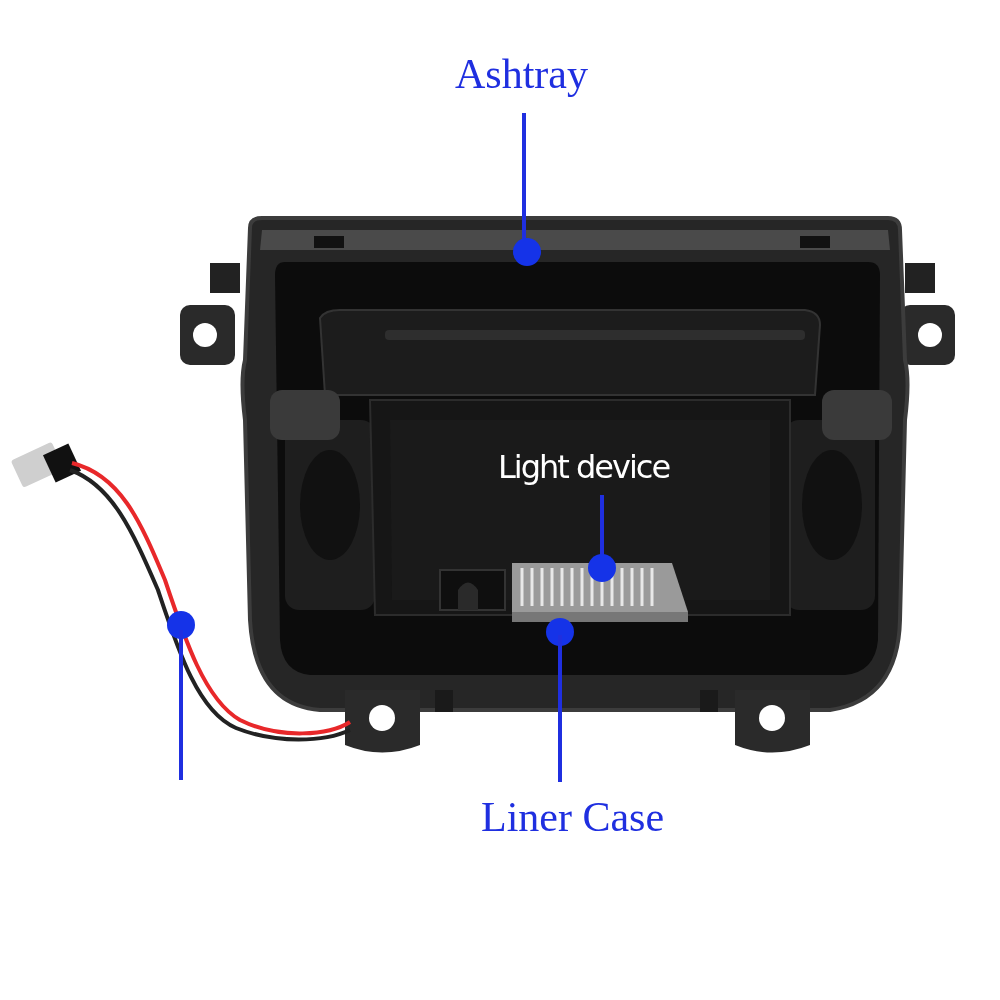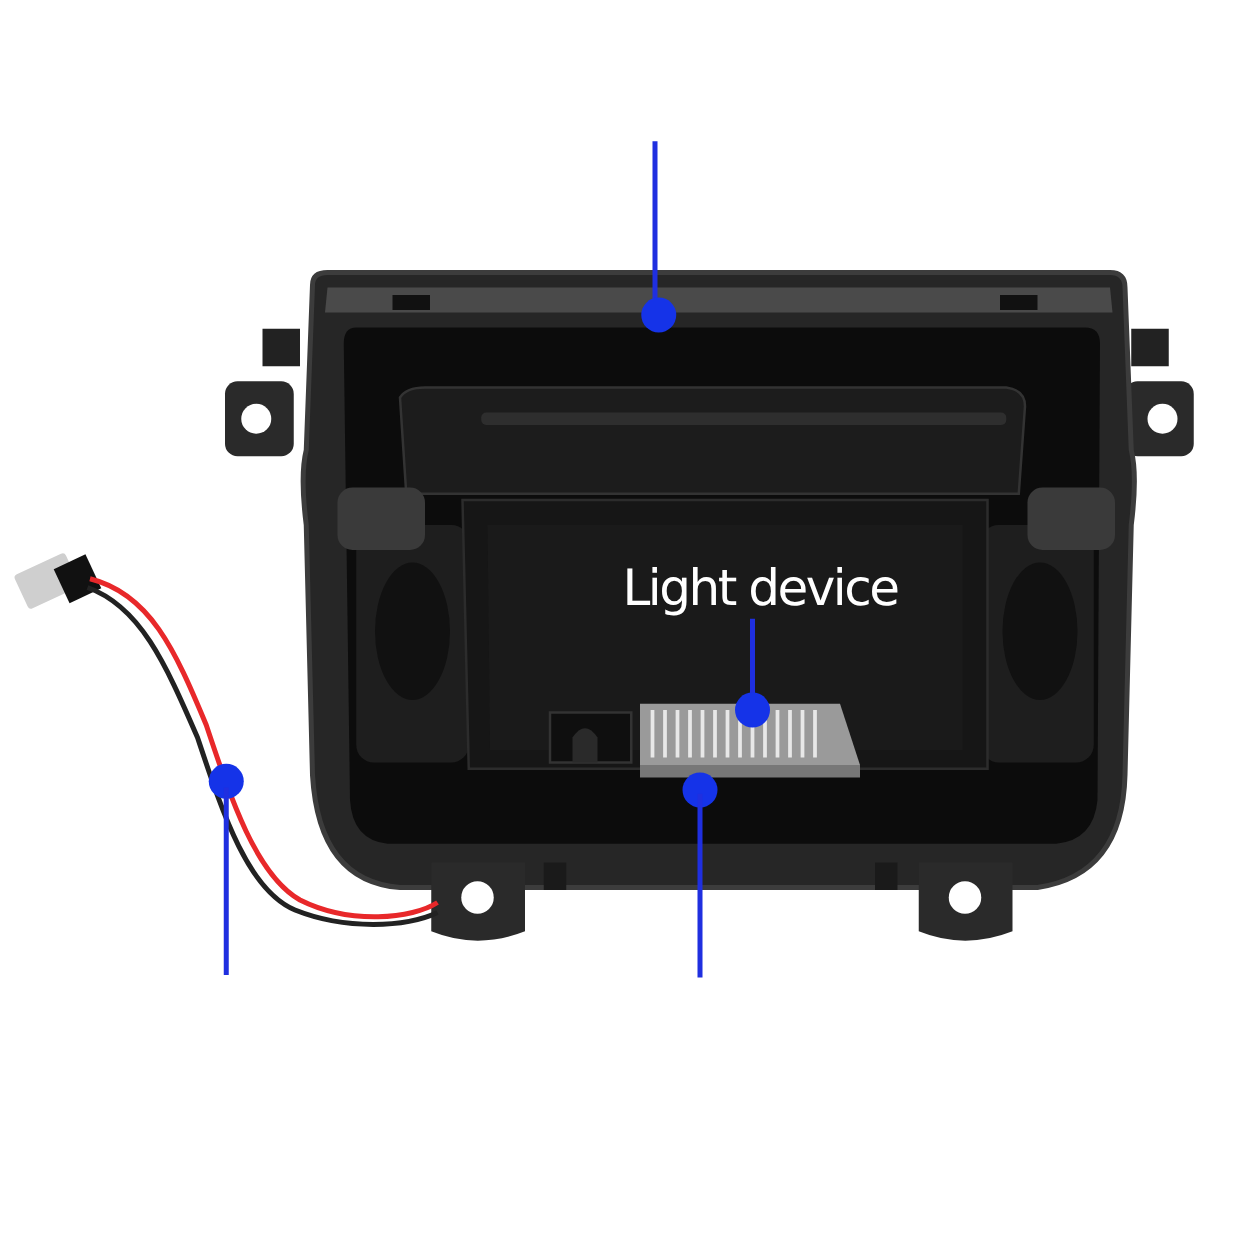--- a/index.html
+++ b/index.html
@@ -1,19 +1,19 @@
 <!DOCTYPE html>
 <html><head>
 <meta charset="utf-8">
 <style>
   html, body { margin: 0; padding: 0; }
   body { width: 1000px; height: 1000px; background: #ffffff; position: relative; overflow: hidden; font-family: "Liberation Serif", serif; }
   .canvas { position: absolute; left: 0; top: 0; width: 1000px; height: 1000px; }
   .label { position: absolute; color: #1f2fe0; font-family: "Liberation Serif", serif; font-size: 42px; white-space: nowrap; }
-  .label-light { position: absolute; color: #ffffff; font-family: "DejaVu Sans", sans-serif; font-size: 40px; letter-spacing: -2px; white-space: nowrap; }
+  .label-light { position: absolute; color: #ffffff; font-family: "DejaVu Sans", sans-serif; font-size: 32px; letter-spacing: -2px; white-space: nowrap; }
   .leader { position: absolute; width: 4px; background: #1f2fe0; }
   .dot { position: absolute; width: 28px; height: 28px; border-radius: 50%; background: #1533e8; }
   svg { position: absolute; left: 0; top: 0; }
 </style>
 </head>
 <body>
 
 <div class="canvas">
   <svg width="1000" height="1000" viewBox="0 0 1000 1000">
 
@@ -78,25 +78,27 @@
     </g>
 
     <g fill="none">
       <rect x="15" y="450" width="45" height="30" rx="3" fill="#cfcfcf" transform="rotate(-25 37 465)"></rect>
       <rect x="48" y="448" width="28" height="30" fill="#111" transform="rotate(-25 62 463)"></rect>
       <path d="M72 463 C120 475 140 520 165 580 C185 640 205 700 240 720 C280 740 330 735 350 722" stroke="#e8282a" stroke-width="4"></path>
       <path d="M70 470 C112 485 132 530 158 590 C178 650 198 712 236 728 C276 744 325 742 350 730" stroke="#222" stroke-width="4"></path>
     </g>
   </svg>
 
+  <div class="label" style="left:455px; top:50px;">Ashtray</div>
   <div class="leader" style="left:522px; top:113px; height:135px;"></div>
   <div class="dot" style="left:513px; top:238px;"></div>
 
   <div class="label-light" style="left:498px; top:448px;">Light device</div>
   <div class="leader" style="left:600px; top:495px; height:70px;"></div>
   <div class="dot" style="left:588px; top:554px;"></div>
 
   <div class="dot" style="left:167px; top:611px;"></div>
   <div class="leader" style="left:179px; top:630px; height:150px;"></div>
 
   <div class="dot" style="left:546px; top:618px;"></div>
   <div class="leader" style="left:558px; top:635px; height:147px;"></div>
+  <div class="label" style="left:481px; top:793px;">Liner Case</div>
 </div>
 
 </body></html>

